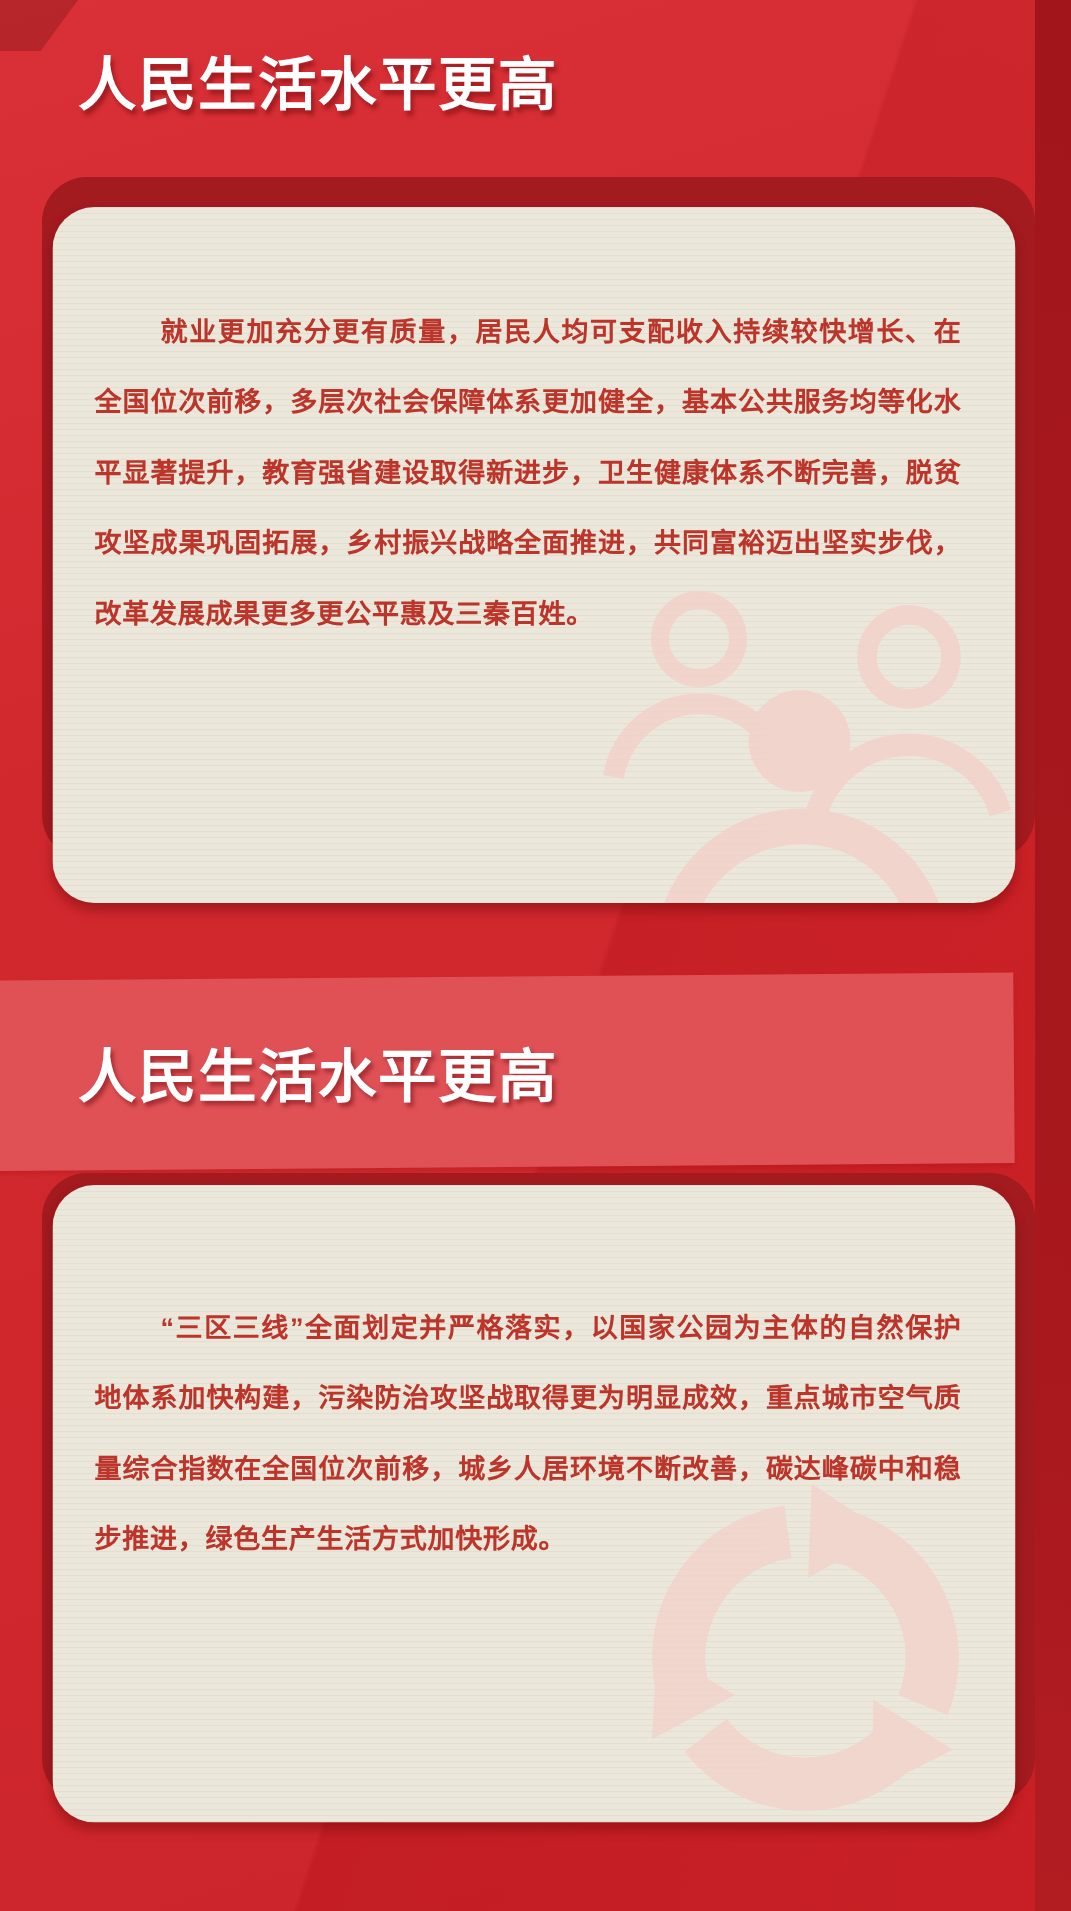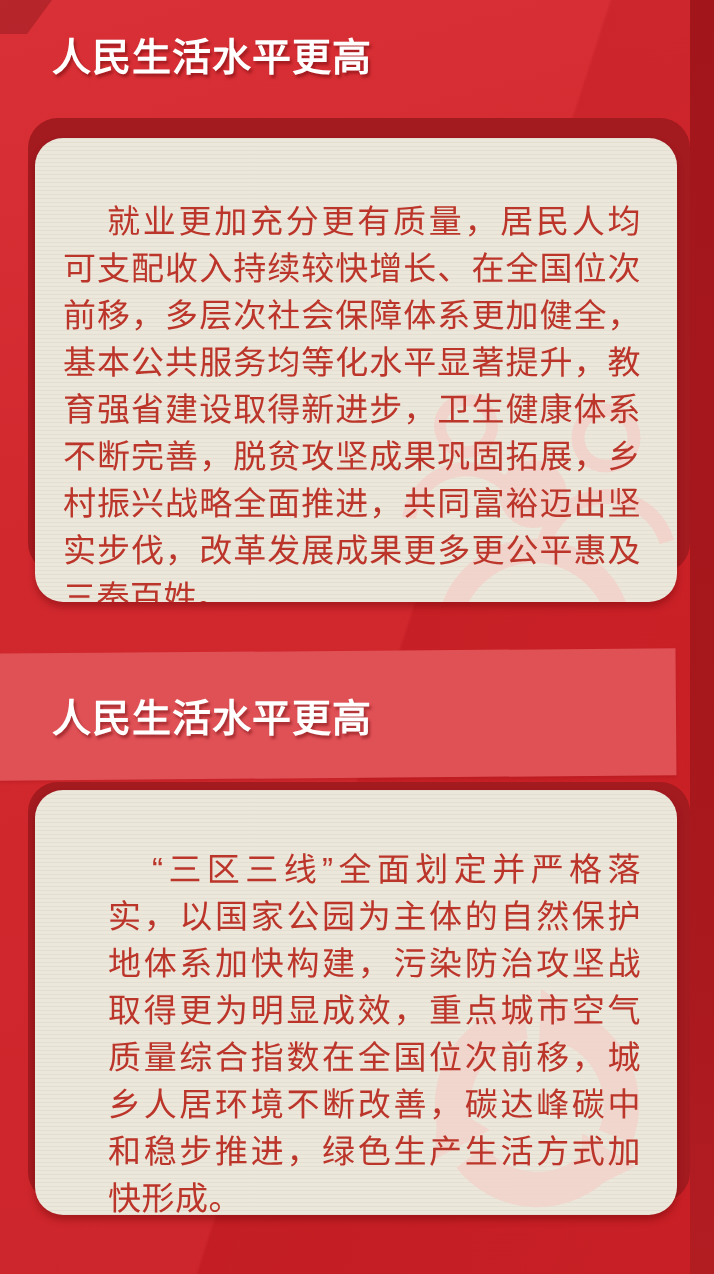--- a/index.html
+++ b/index.html
@@ -49,27 +49,27 @@
     position:absolute;left:35px;width:642px;border-radius:28px;overflow:hidden;
     background-color:var(--card-cream);
     background-image:repeating-linear-gradient(180deg,rgba(118,108,88,0.07) 0 1px,rgba(0,0,0,0) 1px 4px);
     box-shadow:0 5px 7px rgba(90,0,0,0.35);
   }
   .c1{top:138px;height:464px;}
   .c2{top:790px;height:425px;}
   .para{
     position:relative;z-index:2;margin:0;
     padding:60px 36px 0 28px;
-    font-size:33px;line-height:47px;font-weight:400;
+    font-size:18px;line-height:47px;font-weight:700;
     color:var(--text-red);
     text-align:justify;
     text-indent:44px;
     letter-spacing:0.5px;
   }
-  .c2 .para{padding-top:56px;margin-left:45px;}
+  .c2 .para{padding-top:72px;}
   .wm{position:absolute;z-index:1;pointer-events:none;}
   .wm-people{right:-14px;bottom:-36px;width:300px;height:262px;opacity:0.85;}
   .wm-recycle{right:-10px;bottom:-40px;width:300px;height:300px;opacity:0.8;transform:rotate(12deg);}
   .wm .pink-fill{fill:var(--watermark-pink);}
   .wm .pink-stroke{fill:none;stroke:var(--watermark-pink);}
 </style>
 </head>
 <body>
 
 <div class="poster">

